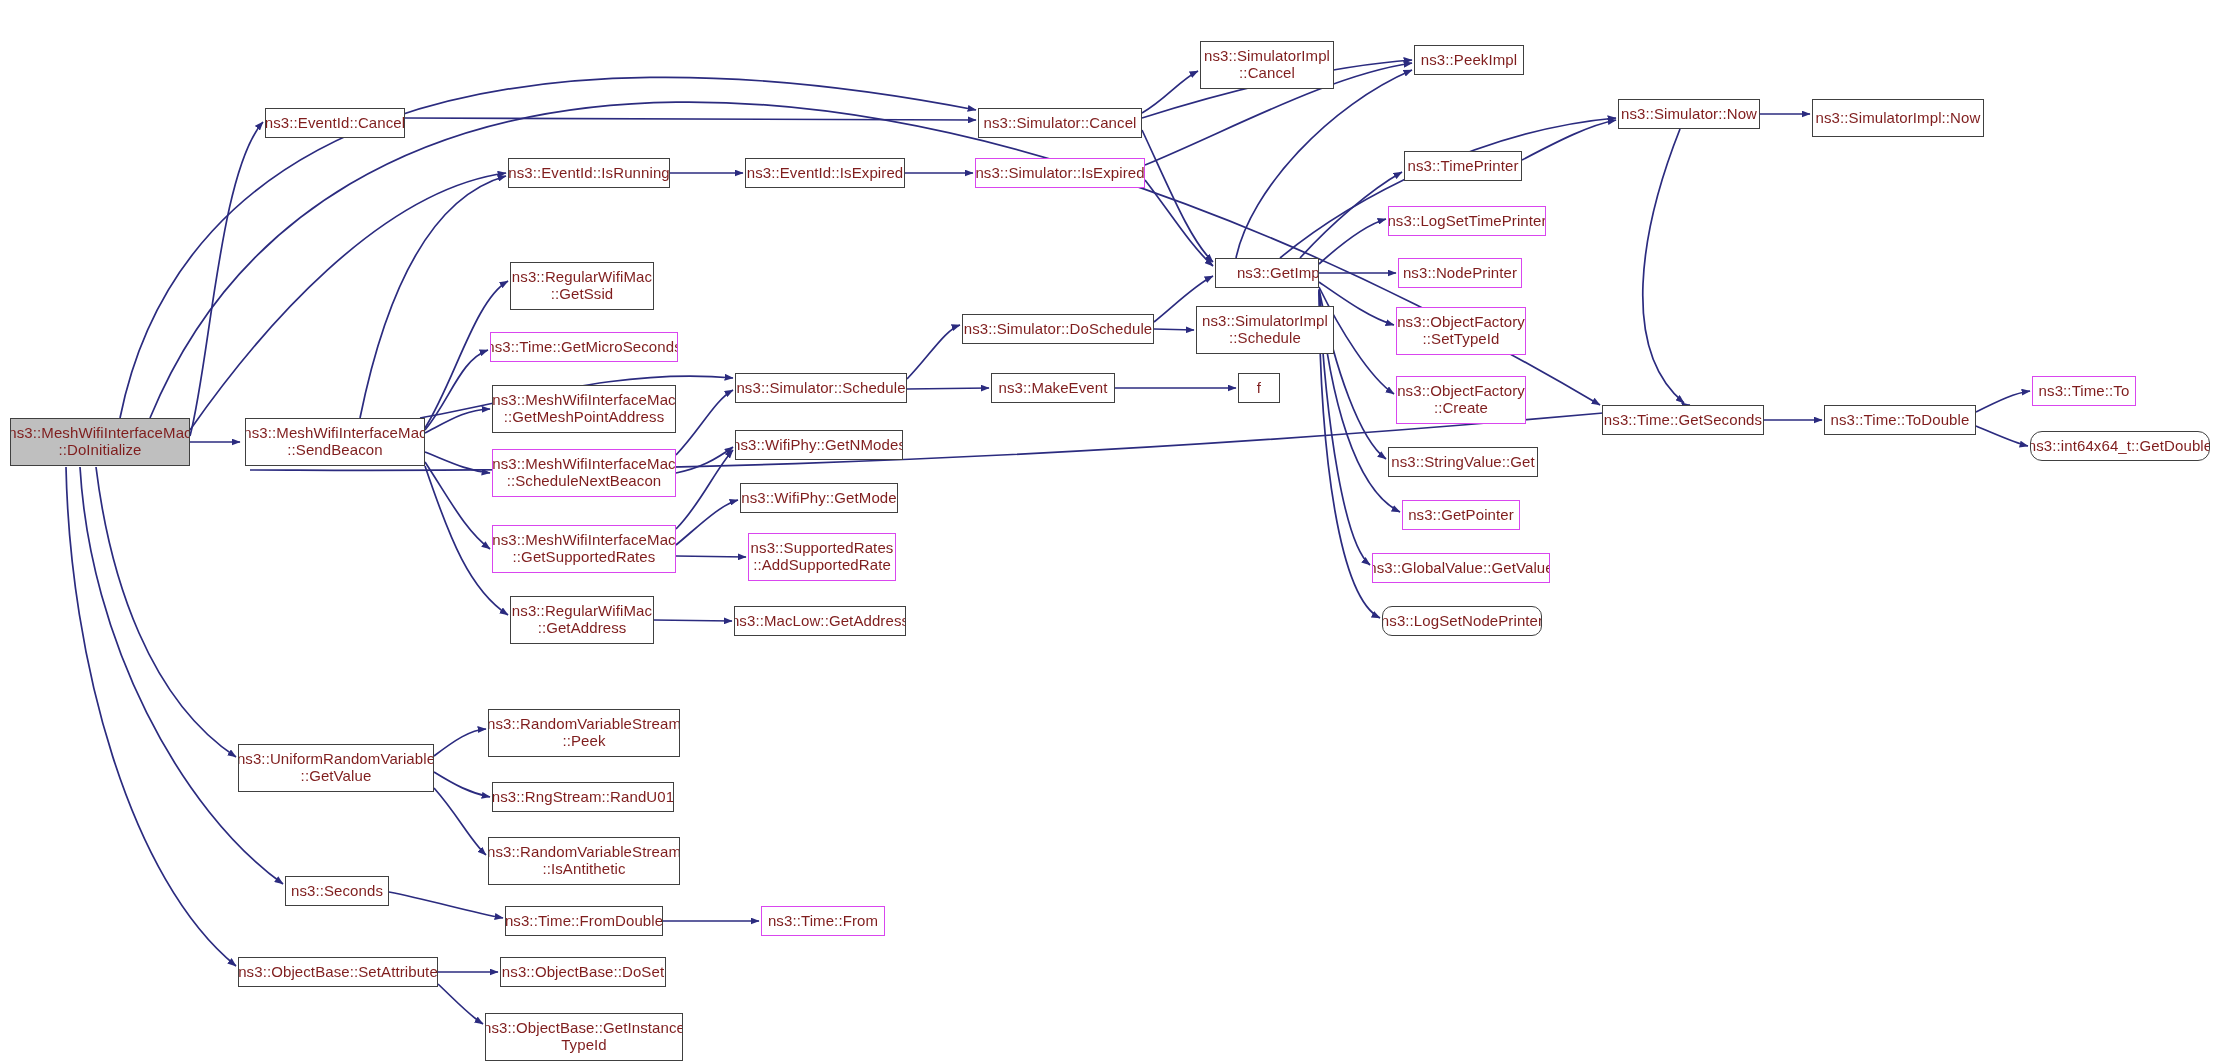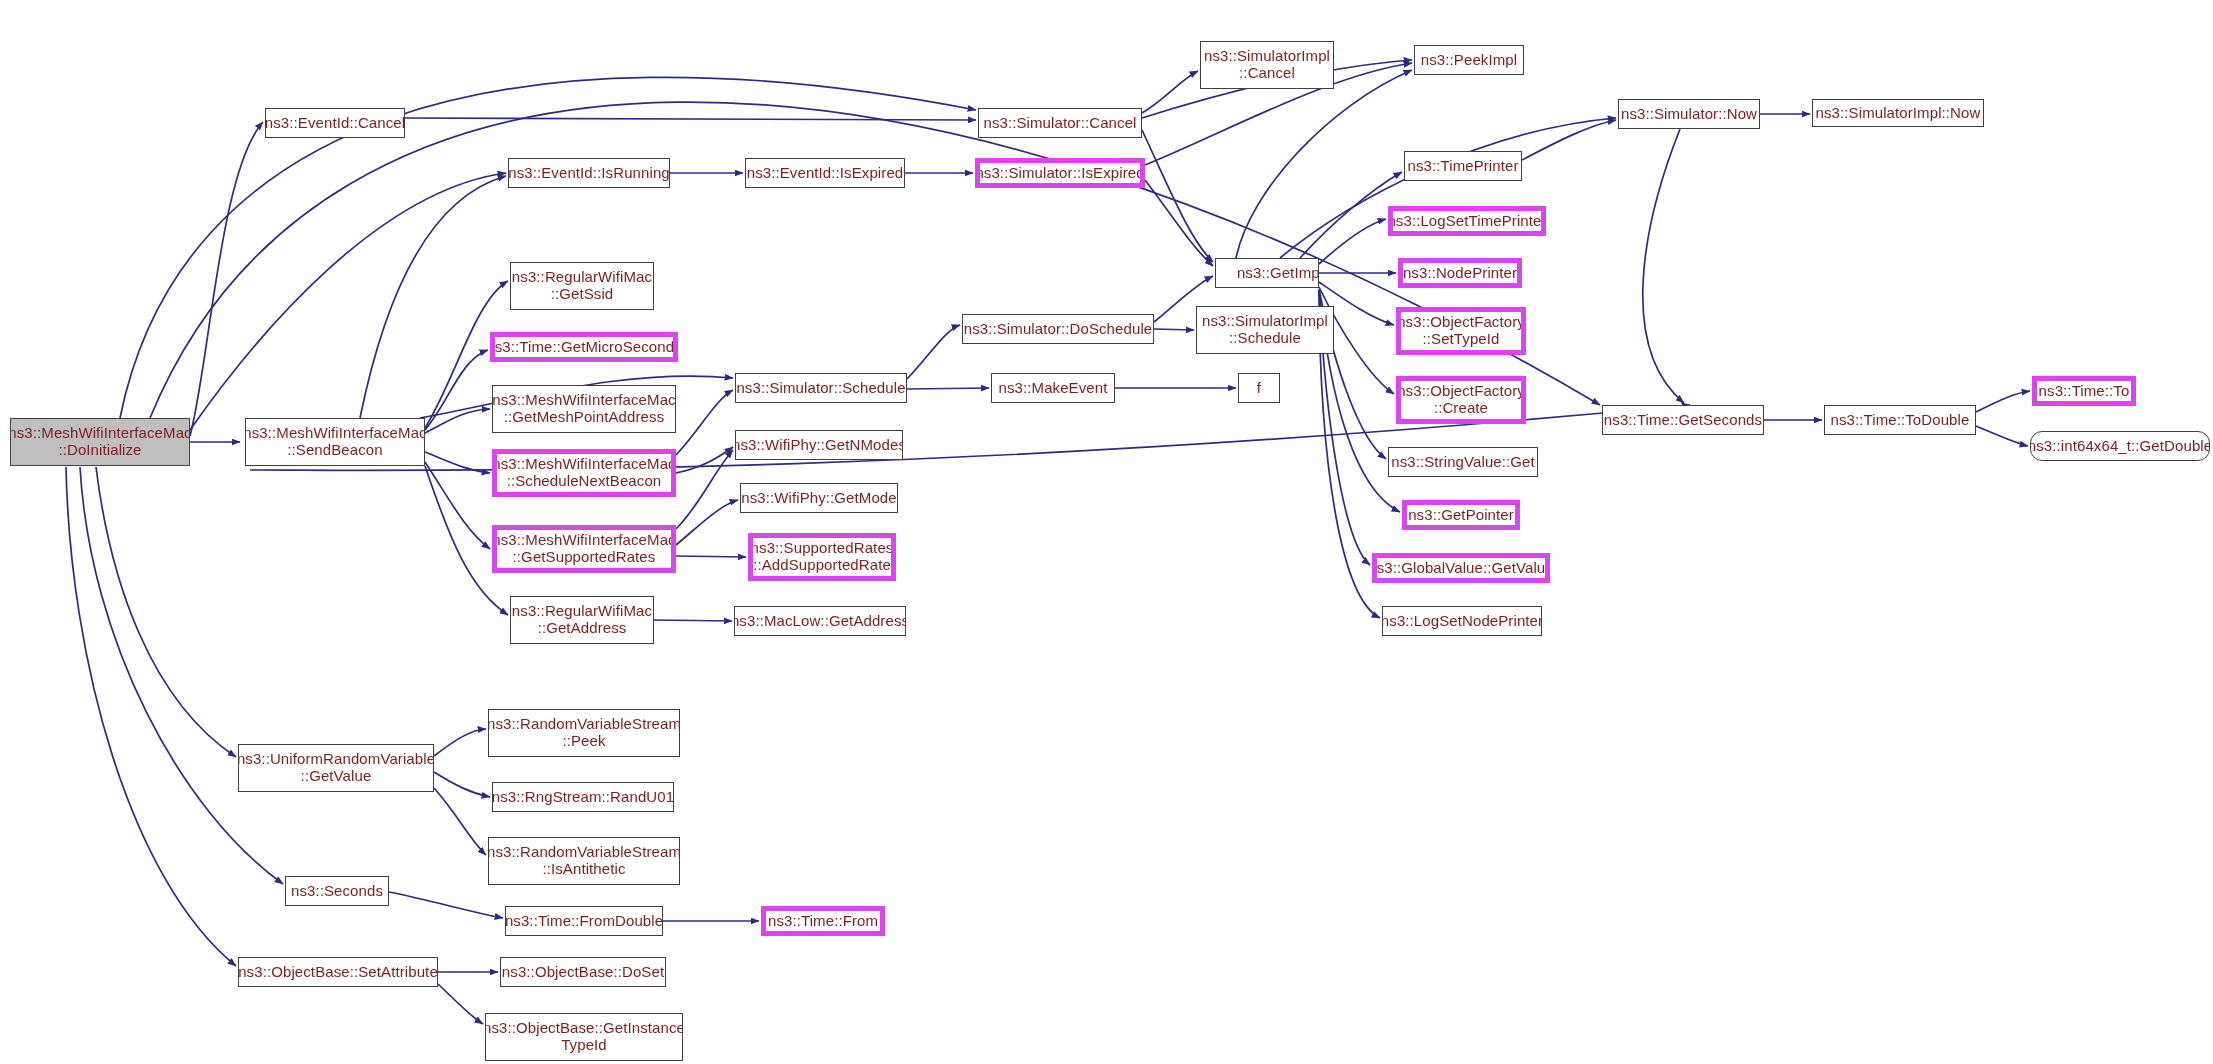--- a/index.html
+++ b/index.html
@@ -23,21 +23,21 @@
     background:#ffffff;
     border:1px solid #404040;
     color:#7f1d1d;
     font-size:15px;
     line-height:1.12;
     letter-spacing:0.1px;
     padding:1px 3px;
     white-space:pre-line;
     overflow:hidden;
   }
-  .node.red{border:5px solid #d946ef;text-align:center;}
+  .node.red{border:1px solid #d946ef;text-align:center;}
   .node.root{background:#bfbfbf;border:1px solid #404040;}
 </style>
 </head>
 <body>
 
 <div id="canvas">
   <svg id="edges" viewBox="0 0 2213 1064" xmlns="http://www.w3.org/2000/svg">
     <defs>
       <marker id="arrow" markerWidth="9" markerHeight="7" refX="8.4" refY="3.5" orient="auto" markerUnits="userSpaceOnUse">
         <polygon points="0,0 9,3.5 0,7" fill="#2b2b7f"></polygon>
@@ -113,33 +113,33 @@
 ::SendBeacon</div>
       <div class="node" style="left: 265px; top: 108px; width: 140px; height: 30px;">ns3::EventId::Cancel</div>
       <div class="node" style="left: 508px; top: 158px; width: 162px; height: 30px;">ns3::EventId::IsRunning</div>
       <div class="node" style="left: 745px; top: 158px; width: 160px; height: 30px;">ns3::EventId::IsExpired</div>
       <div class="node red" style="left: 975px; top: 158px; width: 170px; height: 30px;">ns3::Simulator::IsExpired</div>
       <div class="node" style="left: 978px; top: 108px; width: 164px; height: 30px;">ns3::Simulator::Cancel</div>
       <div class="node" style="left: 1200px; top: 41px; width: 134px; height: 48px;">ns3::SimulatorImpl
 ::Cancel</div>
       <div class="node" style="left: 1414px; top: 45px; width: 110px; height: 30px;">ns3::PeekImpl</div>
       <div class="node" style="left: 1618px; top: 99px; width: 142px; height: 30px;">ns3::Simulator::Now</div>
-      <div class="node" style="left: 1812px; top: 99px; width: 172px; height: 28px;">ns3::SimulatorImpl::Now</div>
+      <div class="node" style="left: 1812px; top: 99px; width: 172px; height: 38px;">ns3::SimulatorImpl::Now</div>
       <div class="node" style="left: 1404px; top: 151px; width: 118px; height: 30px;">ns3::TimePrinter</div>
       <div class="node red" style="left: 1388px; top: 206px; width: 158px; height: 30px;">ns3::LogSetTimePrinter</div>
       <div class="node" style="left: 1215px; top: 258px; width: 104px; height: 30px; padding-left: 29px;">ns3::GetImpl</div>
       <div class="node red" style="left: 1398px; top: 258px; width: 124px; height: 30px;">ns3::NodePrinter</div>
       <div class="node red" style="left: 1396px; top: 307px; width: 130px; height: 48px;">ns3::ObjectFactory
 ::SetTypeId</div>
       <div class="node red" style="left: 1396px; top: 376px; width: 130px; height: 48px;">ns3::ObjectFactory
 ::Create</div>
       <div class="node" style="left: 1388px; top: 447px; width: 150px; height: 30px;">ns3::StringValue::Get</div>
       <div class="node red" style="left: 1402px; top: 500px; width: 118px; height: 30px;">ns3::GetPointer</div>
       <div class="node red" style="left: 1372px; top: 553px; width: 178px; height: 30px;">ns3::GlobalValue::GetValue</div>
-      <div class="node" style="left: 1382px; top: 606px; width: 160px; height: 30px;">ns3::LogSetNodePrinter</div>
+      <div class="node" style="left: 1382px; top: 606px; width: 160px; height: 30px; border-radius: 10px;">ns3::LogSetNodePrinter</div>
       <div class="node" style="left: 735px; top: 373px; width: 172px; height: 30px;">ns3::Simulator::Schedule</div>
       <div class="node" style="left: 962px; top: 314px; width: 192px; height: 30px;">ns3::Simulator::DoSchedule</div>
       <div class="node" style="left: 1196px; top: 306px; width: 138px; height: 48px;">ns3::SimulatorImpl
 ::Schedule</div>
       <div class="node" style="left: 991px; top: 373px; width: 124px; height: 30px;">ns3::MakeEvent</div>
       <div class="node" style="left: 1238px; top: 373px; width: 42px; height: 30px;">f</div>
       <div class="node" style="left: 1602px; top: 405px; width: 162px; height: 30px;">ns3::Time::GetSeconds</div>
       <div class="node" style="left: 1824px; top: 405px; width: 152px; height: 30px;">ns3::Time::ToDouble</div>
       <div class="node red" style="left: 2032px; top: 376px; width: 104px; height: 30px;">ns3::Time::To</div>
       <div class="node" style="left: 2030px; top: 431px; width: 180px; height: 30px; border-radius: 12px;">ns3::int64x64_t::GetDouble</div>

